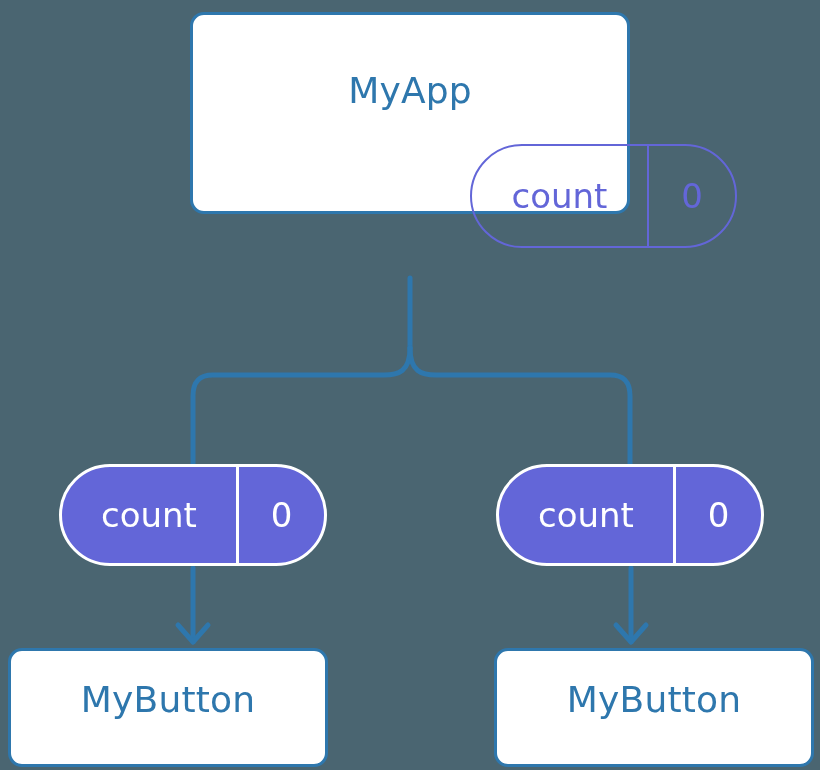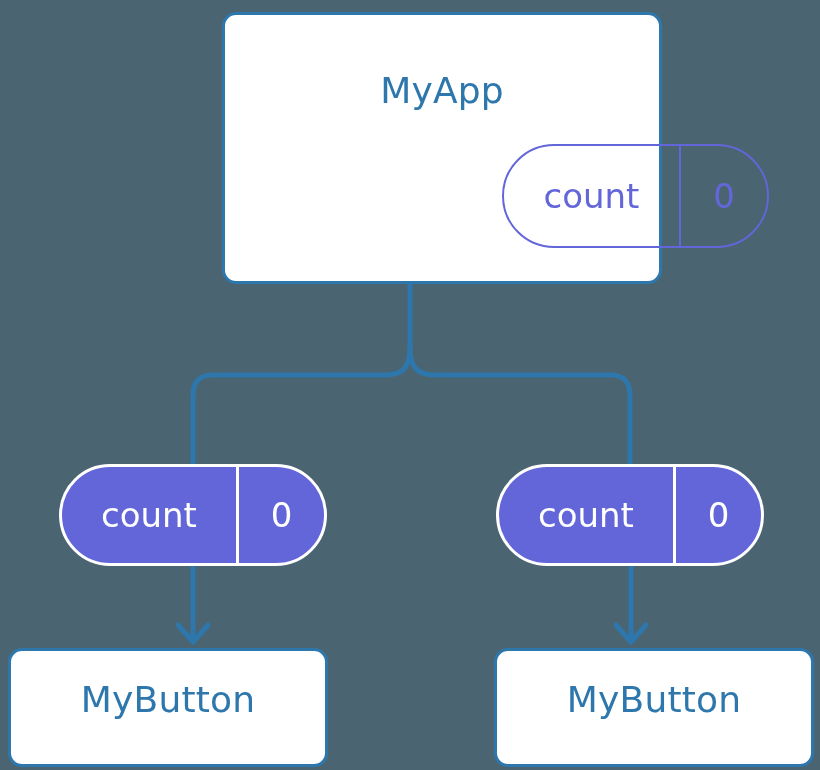--- a/index.html
+++ b/index.html
@@ -46,22 +46,21 @@
     line-height: 1;
     letter-spacing: 0.2px;
     white-space: nowrap;
   }
 
   
   #root-component {
     left: 190px;
     top: 12px;
     width: 440px;
-    height: 272px;
-    margin-left: 32px;
+    height: 202px;
   }
   #root-component .node-title {
     top: 58px;
   }
 
   
   .state-pill {
     position: absolute;
     box-sizing: border-box;
     display: flex;

